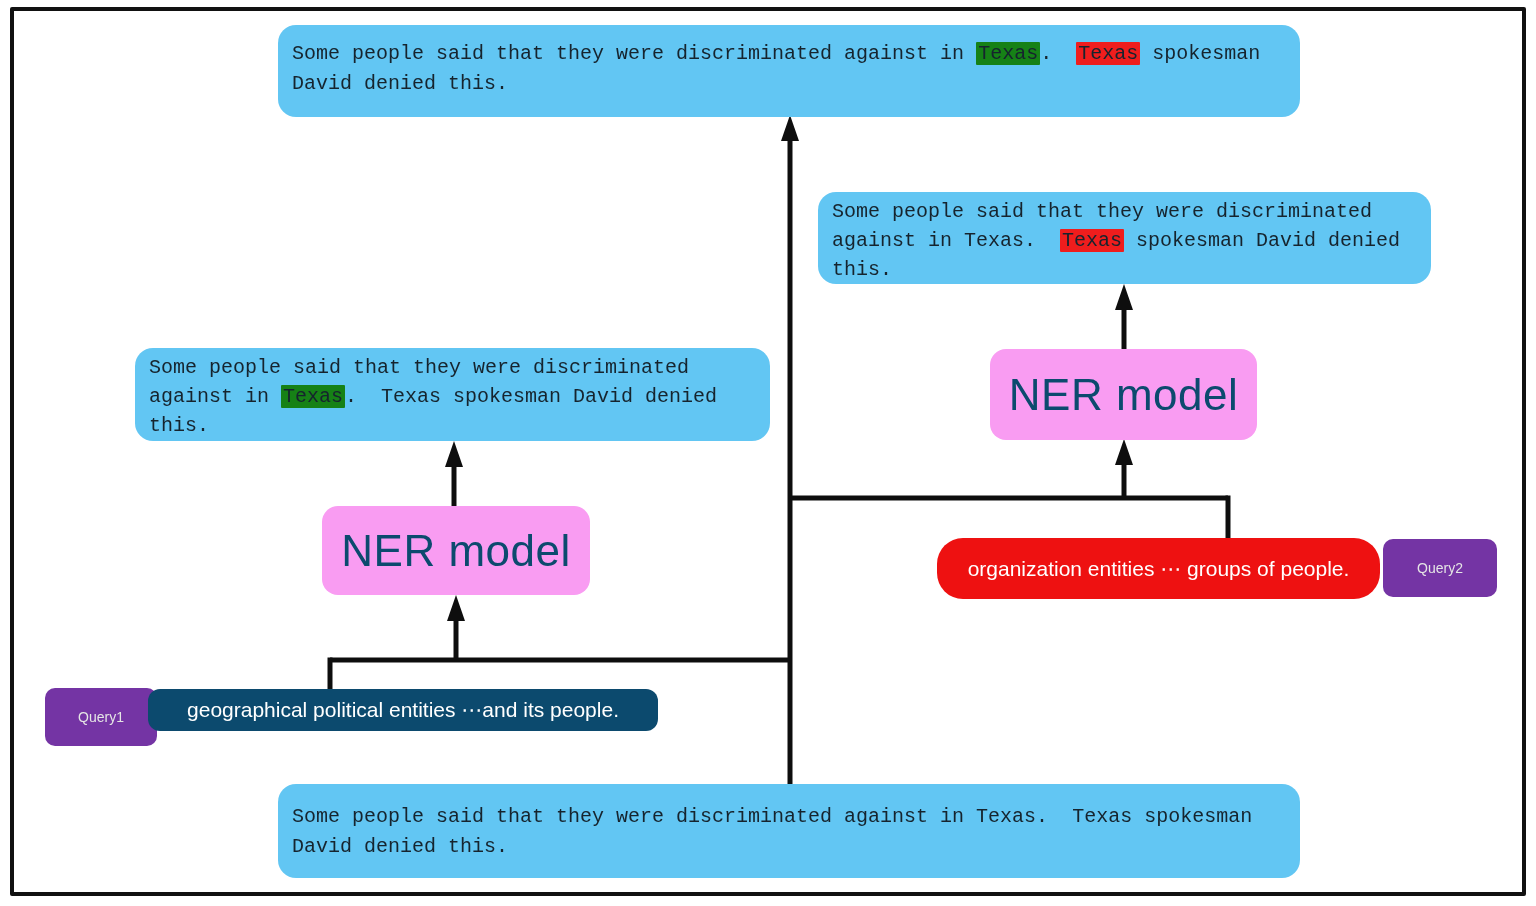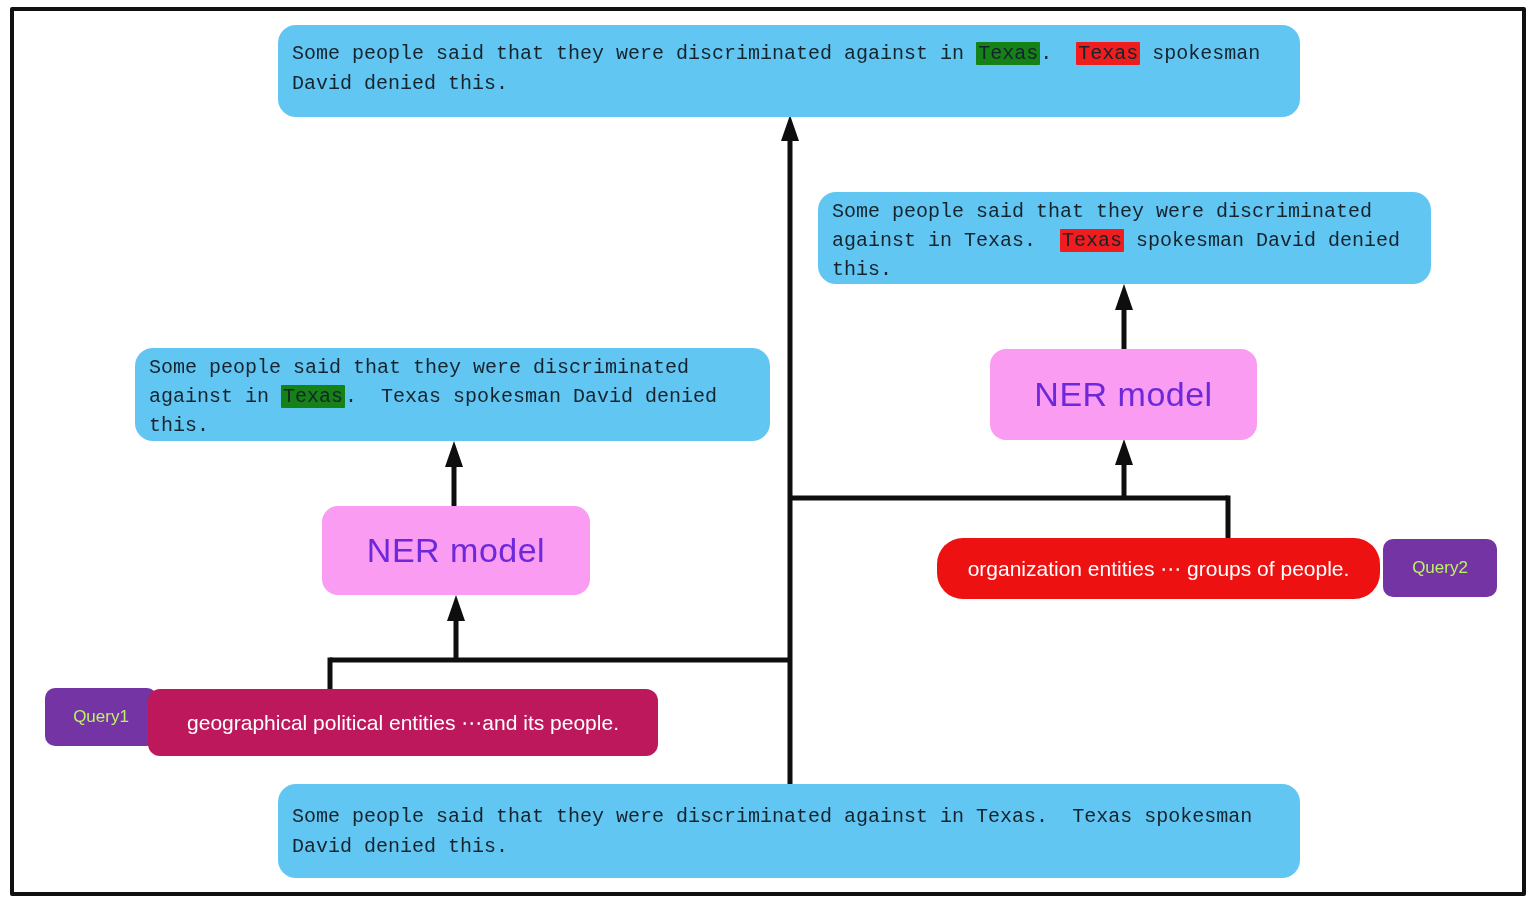--- a/index.html
+++ b/index.html
@@ -24,34 +24,34 @@
   .box-left{left:135px;top:348px;width:635px;height:93px;}
   .box-left p{padding:5px 14px;line-height:29px;}
   .box-bottom{left:278px;top:784px;width:1022px;height:94px;}
   .box-bottom p{padding:18px 14px;}
   .hl{padding:0 2px;border-radius:1px;text-align:center;}
   .hl-green{background:#168116;}
   .hl-red{background:#EF1D1D;}
   .ner{
     position:absolute;z-index:2;background:#F99CF2;border-radius:16px;
     display:flex;align-items:center;justify-content:center;
-    font-size:34px;color:#6d28d9;letter-spacing:0.5px;
+    font-size:44px;color:#0c4a6e;letter-spacing:0.5px;
   }
   .ner-left{left:322px;top:506px;width:268px;height:89px;}
   .ner-right{left:990px;top:349px;width:267px;height:91px;}
   .qtext{
     position:absolute;z-index:2;color:#ffffff;border-radius:12px;
     display:flex;align-items:center;justify-content:center;
     font-size:21px;white-space:nowrap;
   }
-  .qtext-green{left:148px;top:689px;width:510px;height:67px;background:#be185d;}
+  .qtext-green{left:148px;top:689px;width:510px;height:42px;background:#0c4a6e;}
   .qtext-red{left:937px;top:538px;width:443px;height:61px;background:#EE1111;border-radius:26px;}
   .qtag{
-    position:absolute;z-index:2;background:#7434A4;color:#bef264;border-radius:10px;
-    display:flex;align-items:center;justify-content:center;font-size:17px;
+    position:absolute;z-index:2;background:#7434A4;color:#e5e5e5;border-radius:10px;
+    display:flex;align-items:center;justify-content:center;font-size:14px;
   }
   .qtag-1{left:45px;top:688px;width:112px;height:58px;}
   .qtag-2{left:1383px;top:539px;width:114px;height:58px;}
 </style>
 </head>
 <body>
 
 <div class="canvas">
 
   <div class="frame"></div>

